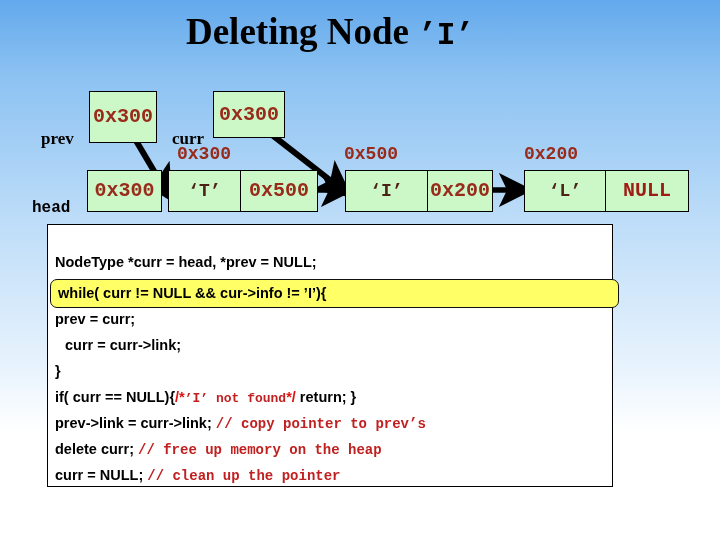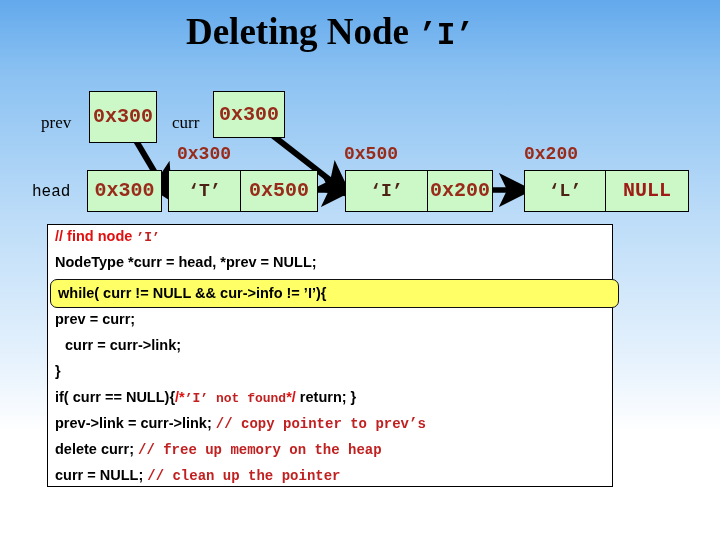--- a/index.html
+++ b/index.html
@@ -60,24 +60,25 @@
     color: #4d2116;
   }
   .cell.null {
     color: #9e1b16;
   }
 
   
   .ptr-label {
     position: absolute;
     font-family: "Liberation Serif", serif;
-    font-weight: normal;
+    font-weight: bold;
     font-size: 17px;
     color: #000000;
     white-space: nowrap;
+    margin-top: 16px;
   }
   .ptr-label.mono-label {
     font-family: "Liberation Mono", monospace;
     font-size: 16px;
   }
 
   
   .addr {
     position: absolute;
     font-family: "Liberation Mono", monospace;
@@ -204,23 +205,20 @@
   <div class="cell" style="left:240px; top:170px; width:78px; height:42px;">0x500</div>
 
   <div class="cell val" style="left:345px; top:170px; width:83px; height:42px;">‘I’</div>
   <div class="cell" style="left:427px; top:170px; width:66px; height:42px;">0x200</div>
 
   <div class="cell val" style="left:524px; top:170px; width:82px; height:42px;">‘L’</div>
   <div class="cell null" style="left:605px; top:170px; width:84px; height:42px;">NULL</div>
 
   <div id="code-box"></div>
 
-  <div class="code-line" style="left:55px; top:229px;">
-    <span class="cmt">// find node </span><span class="lit">’I’</span>
-  </div>
 
   <div class="code-line" style="left:55px; top:255px;">NodeType *curr = head,  *prev = NULL;</div>
 
   <div id="highlight-band"></div>
   <div id="code-line-while">
     <span>while( curr != NULL  &amp;&amp;  cur-&gt;info != </span><span class="lit">’I’</span><span>){</span>
   </div>
 
   <div class="code-line" style="left:55px; top:312px;">prev = curr;</div>
   <div class="code-line" style="left:65px; top:338px;">curr = curr-&gt;link;</div>

